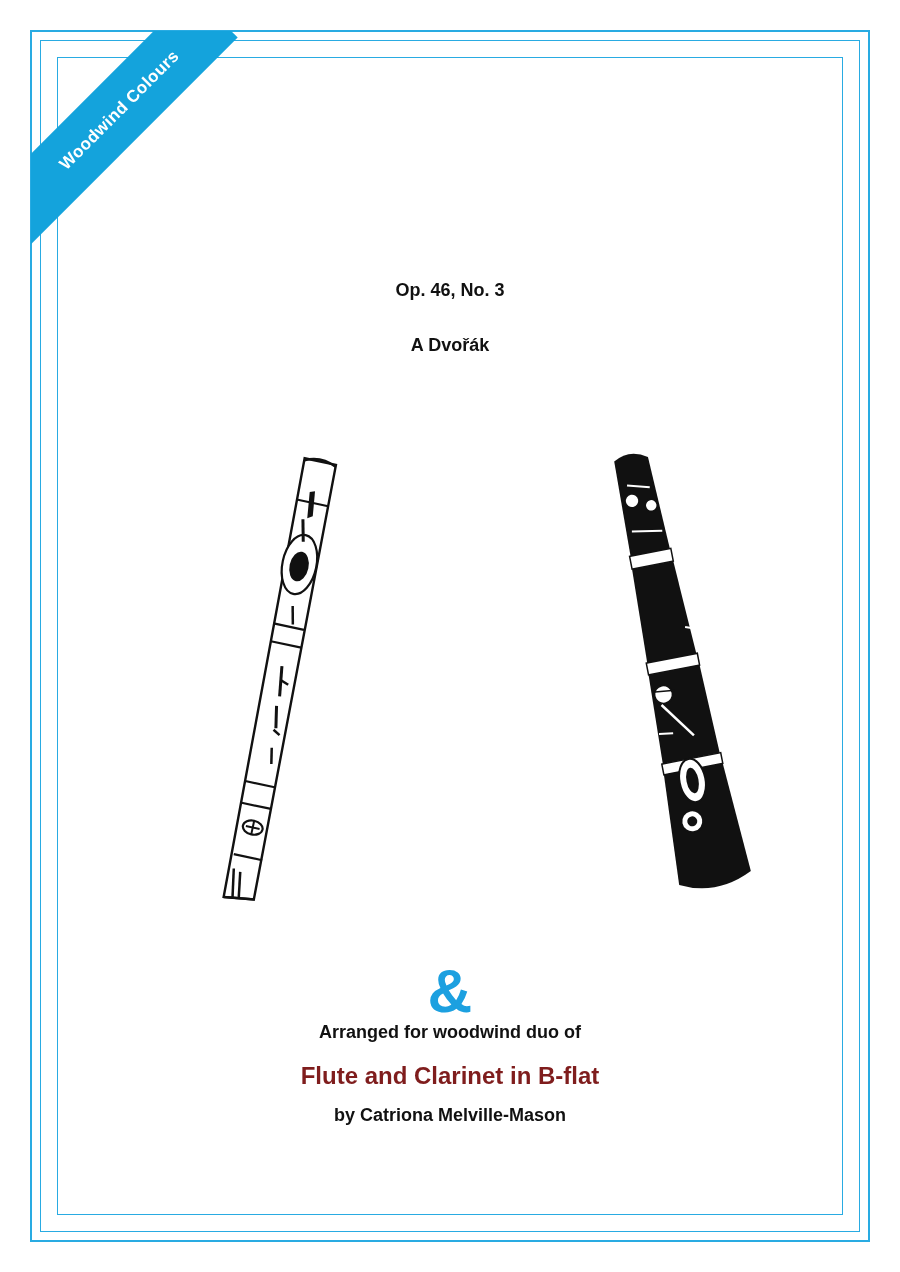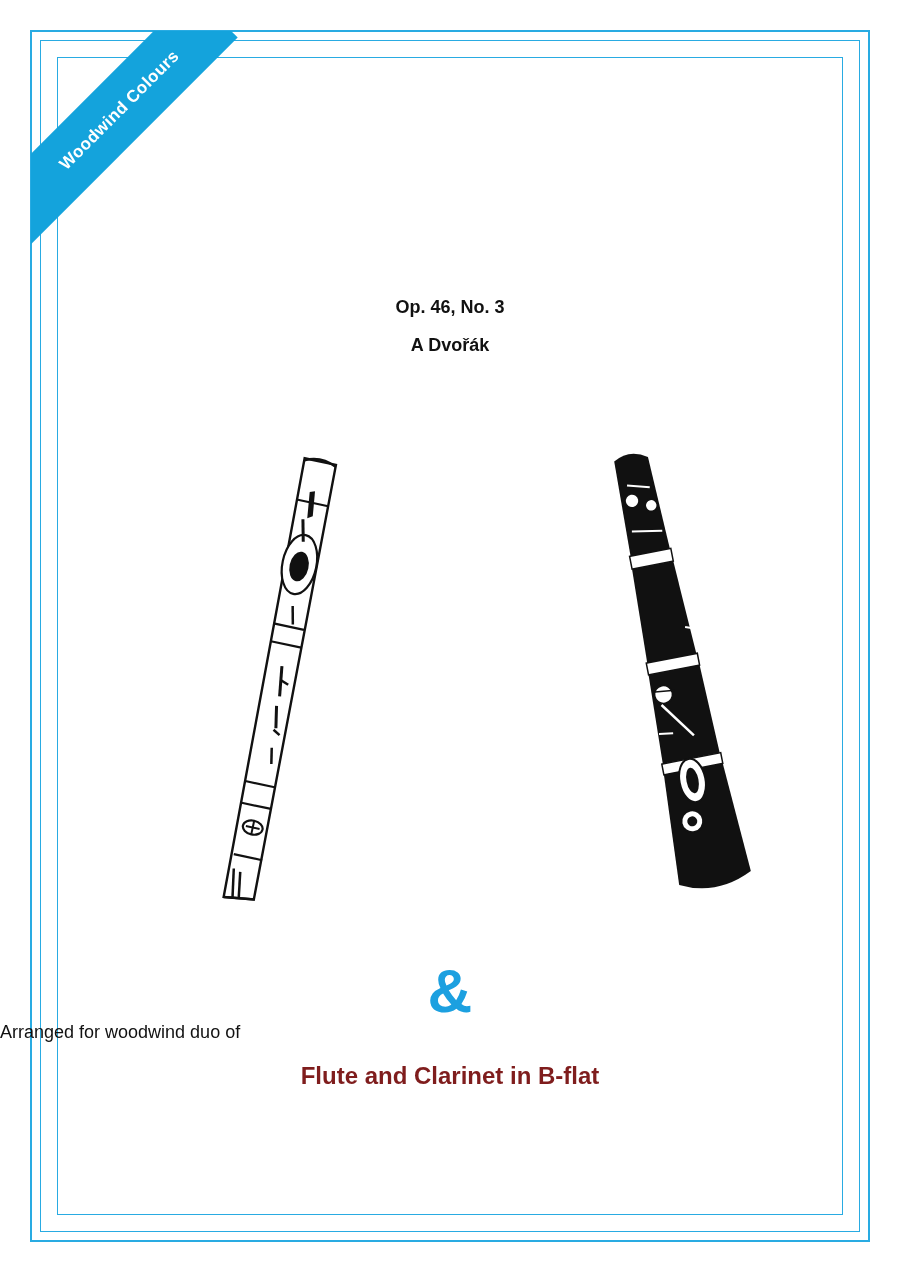--- a/index.html
+++ b/index.html
@@ -88,21 +88,21 @@
     text-align: center;
     color: #1CA0E0;
     font-size: 50px;
     font-weight: bold;
     letter-spacing: -0.5px;
   }
   .opus {
     position: absolute;
     left: 0;
     right: 0;
-    top: 297px;
+    top: 280px;
     text-align: center;
     color: #111111;
     font-size: 18px;
     font-weight: bold;
   }
   .composer {
     position: absolute;
     left: 0;
     right: 0;
     top: 335px;
@@ -145,23 +145,24 @@
     font-weight: bold;
     line-height: 1;
   }
 
   
   .arr-for {
     position: absolute;
     left: 0;
     right: 0;
     top: 1022px;
-    color: #111111;
-    font-size: 18px;
-    font-weight: normal;
+    text-align: center;
+    color: #111111;
+    font-size: 18px;
+    font-weight: bold;
   }
   .instruments {
     position: absolute;
     left: 0;
     right: 0;
     top: 1062px;
     text-align: center;
     color: #7f1d1d;
     font-size: 24px;
     font-weight: bold;
@@ -268,14 +269,15 @@
           <path d="M104 300 l14 2" stroke="#ffffff" stroke-width="2"></path>
           <path d="M150 200 l6 2" stroke="#ffffff" stroke-width="2"></path>
         </g>
       </svg>
     </div>
 
   </div>
 
   <div class="arr-for">Arranged for woodwind duo of</div>
   <div class="instruments">Flute and Clarinet in B-flat</div>
+  <div class="arranger">by Catriona Melville-Mason</div>
 
 </div>
 
 </body></html>

